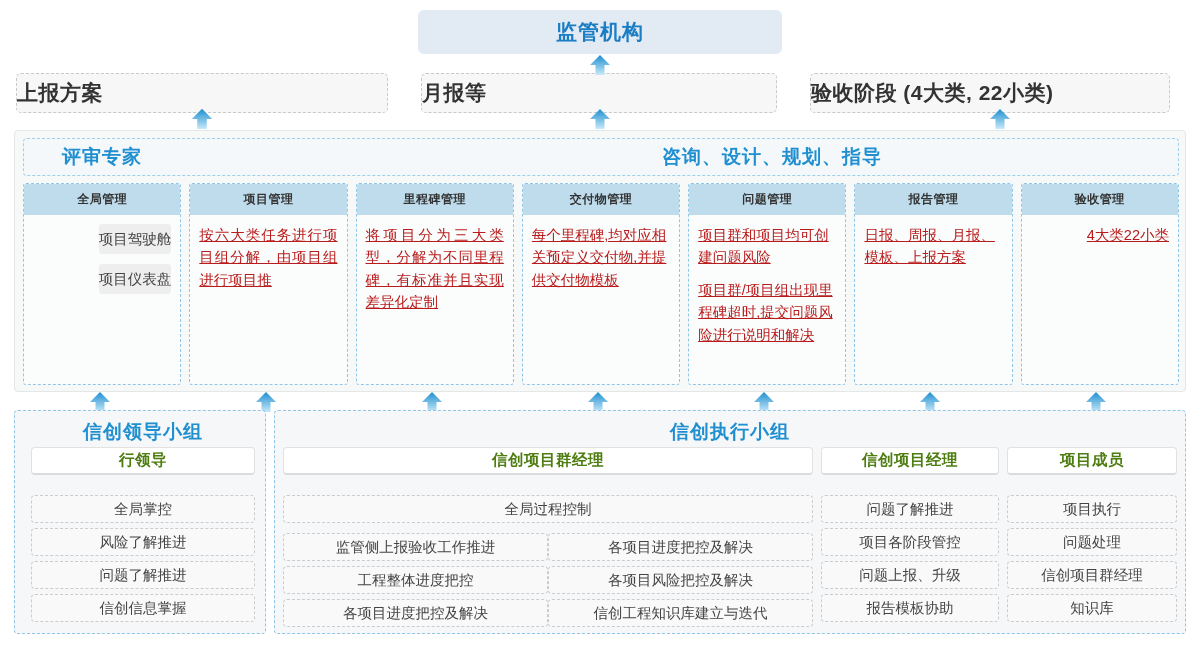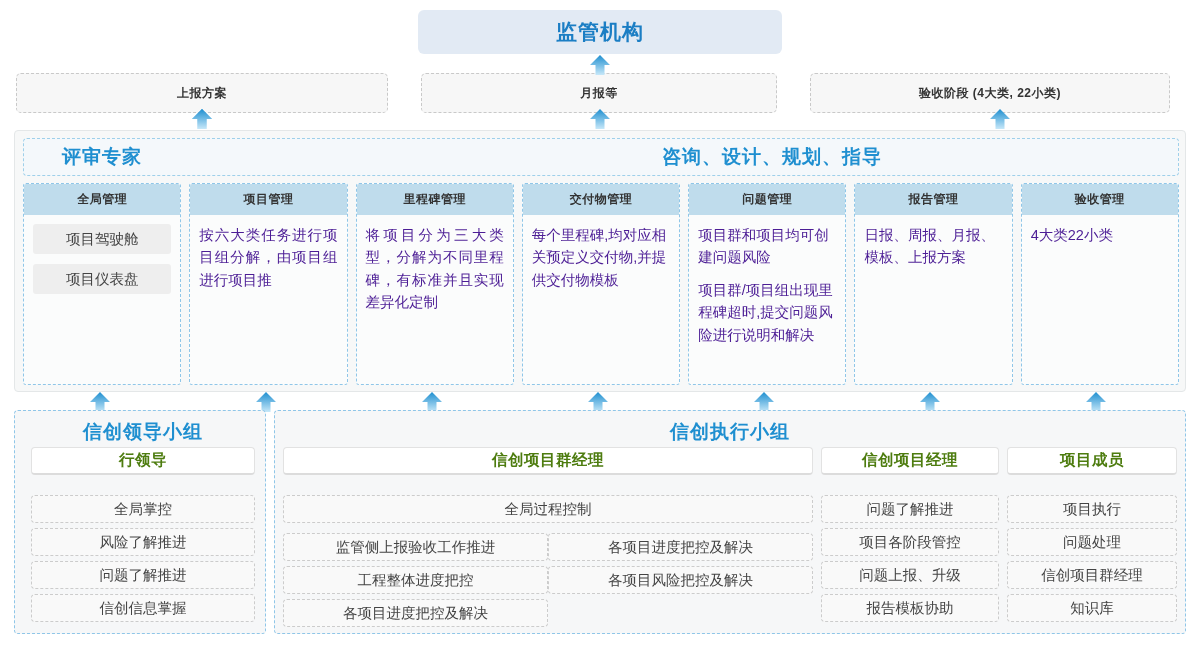--- a/index.html
+++ b/index.html
@@ -31,23 +31,23 @@
     left: 16px; top: 73px;
     width: 1168px; height: 40px;
     display: flex;
     gap: 0;
   }
   .report-box {
     height: 40px;
     border: 1px dashed #c9c9c9;
     border-radius: 5px;
     background: #f7f7f7;
-    display: flex; align-items: center; justify-content: center;
+    display: flex; align-items: center; 
     color: #333333;
-    font-size: 12px; font-weight: bold;
+    font-size: 21px; font-weight: bold;
     letter-spacing: .5px;
   }
   .rb0 { width: 372px; margin-right: 33px; }
   .rb1 { width: 356px; margin-right: 33px; }
   .rb2 { width: 360px; }
 
   
   .arrow {
     position: absolute;
     width: 22px; height: 22px;
@@ -104,35 +104,37 @@
     color: #333333;
     font-size: 12px; font-weight: bold;
     letter-spacing: .5px;
     flex: 0 0 31px;
   }
   .mgmt-col-body {
     flex: 1 1 auto;
     padding: 9px 9px 6px 9px;
     display: flex; flex-direction: column;
     gap: 10px;
+    align-items: flex-end;
   }
   .mgmt-chip {
     background: #eeeeee;
     border-radius: 3px;
     height: 30px;
     display: flex; align-items: center; justify-content: center;
     font-size: 14.5px;
     color: #444444;
   }
   .mgmt-para {
     font-size: 14.5px;
-    color: #4c1d95;
+    color: #b91c1c;
     line-height: 1.55;
     text-align: justify;
     text-justify: inter-ideograph;
+    text-decoration: underline;
   }
   .mgmt-para.plain { text-align: left; }
 
   
   .bottom-leader {
     position: absolute;
     left: 14px; top: 410px;
     width: 252px; height: 224px;
     border: 1px dashed #8fc6e8;
     border-radius: 4px;
@@ -359,20 +361,21 @@
           <div class="duty">全局过程控制</div>
           <div class="pm-grid">
             <div>
               <div class="duty">监管侧上报验收工作推进</div>
               <div class="duty">工程整体进度把控</div>
               <div class="duty">各项目进度把控及解决</div>
             </div>
             <div>
               <div class="duty">各项目进度把控及解决</div>
               <div class="duty">各项目风险把控及解决</div>
+              <div class="duty">信创工程知识库建立与迭代</div>
             </div>
           </div>
         </div>
       </div>
 
       <div class="exec-pm">
         <div class="role-head">信创项目经理</div>
         <div class="duty-stack">
           <div class="duty">问题了解推进</div>
           <div class="duty">项目各阶段管控</div>

